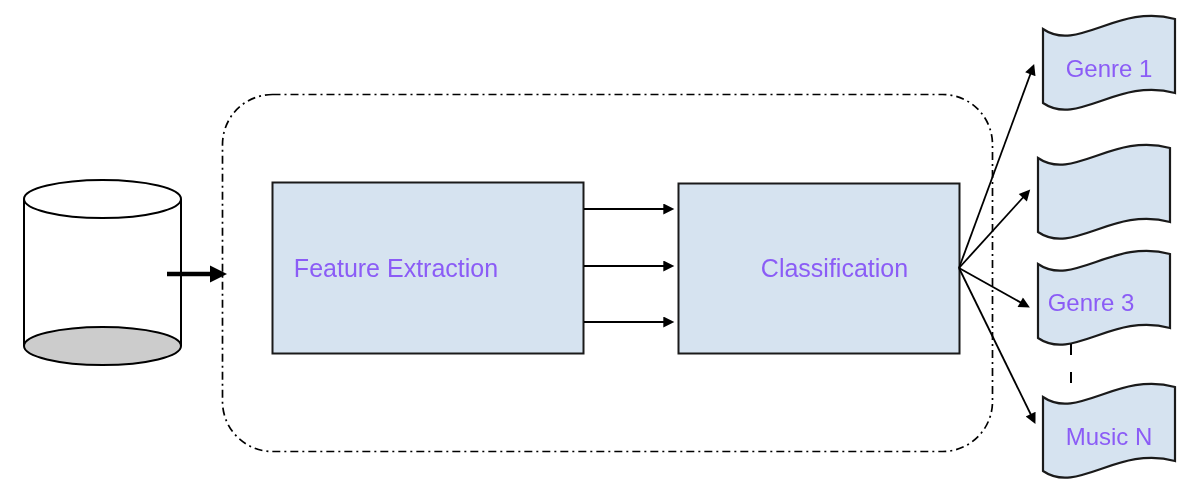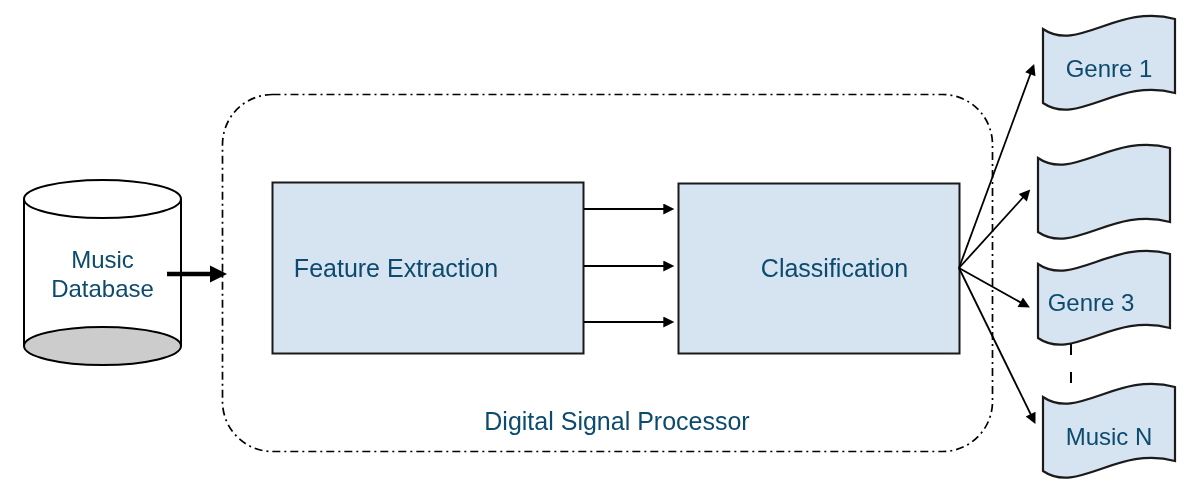--- a/index.html
+++ b/index.html
@@ -9,21 +9,21 @@
     height: 504px;
     background: #ffffff;
     font-family: "Liberation Sans", "DejaVu Sans", sans-serif;
     color: #000000;
     overflow: hidden;
   }
   #diagram-svg { position: absolute; left: 0; top: 0; }
   .label {
     position: absolute;
     text-align: center;
-    color: #0c4a6e;
+    color: #8b5cf6;
     white-space: normal;
   }
   .node-label { font-size: 25px; line-height: 30px; }
   .db-label { font-size: 24px; line-height: 29px; }
   .genre-label { font-size: 24px; line-height: 30px; }
   .container-label { font-size: 25px; line-height: 30px; }
 </style>
 </head>
 <body>
 
@@ -77,27 +77,25 @@
     <g transform="translate(1037,248)">
       <path d="M 1,16 C 36,40 76,-10 133,6 L 133,80 C 76,64 36,114 1,90 Z" fill="#d6e3f0" stroke="#1a1a1a" stroke-width="2.2"></path>
     </g>
     <g transform="translate(1042,381)">
       <path d="M 1,16 C 36,40 76,-10 133,6 L 133,80 C 76,64 36,114 1,90 Z" fill="#d6e3f0" stroke="#1a1a1a" stroke-width="2.2"></path>
     </g>
 
     <line x1="1071" y1="344" x2="1071" y2="385" stroke="#000000" stroke-width="2" stroke-dasharray="11 17"></line>
   </svg>
 
-  <div class="label db-label" style="left:32px; top:245px; width:141px;">Music Database</div>
 
   <div class="label node-label" style="left:272px; top:253px; width:248px;">Feature Extraction</div>
 
   <div class="label node-label" style="left:678px; top:253px; width:281px;padding-left:16px;">Classification</div>
 
-  <div class="label container-label" style="left:397px; top:406px; width:440px;">Digital Signal Processor</div>
 
   <div class="label genre-label" style="left:1042px; top:54px; width:134px;">Genre 1</div>
 
 
   <div class="label genre-label" style="left:1037px; top:288px; width:108px;">Genre 3</div>
 
   <div class="label genre-label" style="left:1042px; top:422px; width:134px;">Music N</div>
 
 </div>
 

